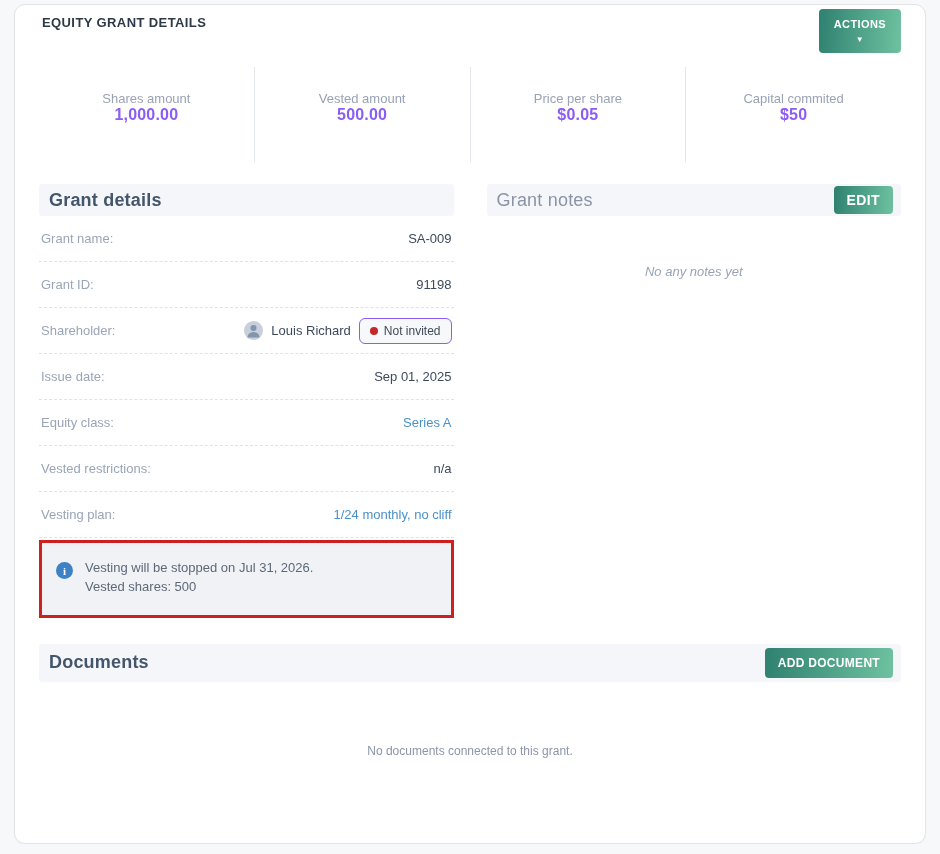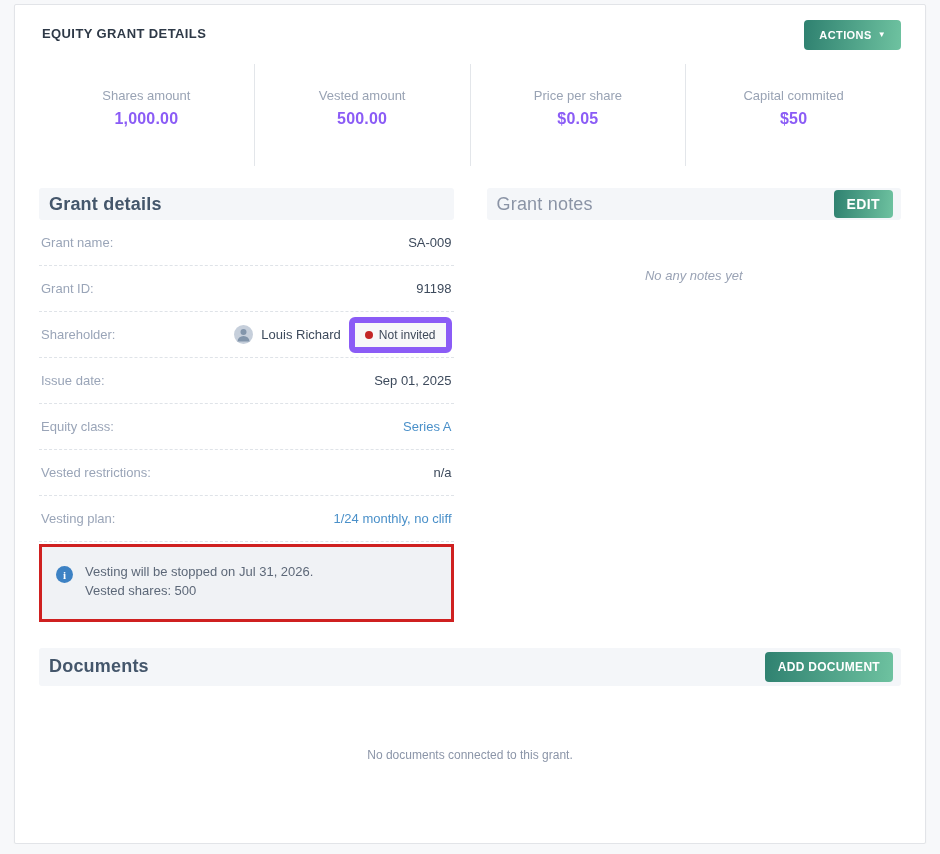--- a/index.html
+++ b/index.html
@@ -8,22 +8,22 @@
     font-family: "Liberation Sans", "DejaVu Sans", sans-serif;
     background: #f7f8fa;
     color: #3d4a5c;
   }
   .card {
     width: 912px;
     height: 840px;
     margin: 4px 0 0 14px;
     background: #ffffff;
     border: 1px solid #e2e4e8;
-    border-radius: 2px;
-    padding: 15px 24px;
+    border-radius: 11px;
+    padding: 4px 24px;
     box-shadow: 0 1px 2px rgba(0,0,0,0.03);
   }
   
   .card-header {
     display: flex;
     justify-content: space-between;
     align-items: flex-start;
     margin-bottom: 14px;
   }
   .page-title {
@@ -40,37 +40,37 @@
     border: none;
     border-radius: 4px;
     font-family: "Liberation Sans", sans-serif;
     font-weight: bold;
     letter-spacing: 0.4px;
     cursor: pointer;
     display: inline-flex;
     align-items: center;
     gap: 6px;
   }
-  .btn-actions { font-size: 11px; padding: 9px 15px; }
+  .btn-actions { font-size: 11px; padding: 9px 15px; flex-direction: column; }
   .btn-edit { font-size: 14px; padding: 6px 13px; }
   .btn-add-doc { font-size: 12px; padding: 8px 13px; letter-spacing: 0.3px; }
   .caret { font-size: 8px; line-height: 1; }
   
   .stats-row {
     display: flex;
     margin: 0 0 22px 0;
   }
   .stat-cell {
     flex: 1;
     text-align: center;
     padding: 24px 10px 38px 10px;
     border-right: 1px solid #e3e6ea;
   }
   .stat-cell:last-child { border-right: none; }
-  .stat-label { font-size: 13px; color: #99a3b4; margin-bottom: 7px; }
+  .stat-label { font-size: 13px; color: #99a3b4; margin-bottom: 0; }
   .stat-value { font-size: 16px; font-weight: bold; color: #8b5cf6; letter-spacing: 0.2px; }
   
   .main-grid {
     display: grid;
     grid-template-columns: 1fr 1fr;
     column-gap: 33px;
   }
   .section-header {
     background: #f4f6f9;
     border-radius: 3px;
@@ -104,21 +104,21 @@
     display: inline-flex;
     align-items: center;
     justify-content: center;
     overflow: hidden;
   }
   .badge {
     display: inline-flex;
     align-items: center;
     gap: 6px;
     background: #f7f8f9;
-    border: 6px solid #8b5cf6;
+    border: 1px solid #8b5cf6;
     border-radius: 6px;
     padding: 5px 10px;
     font-size: 12px;
     color: #3f4a5a;
     cursor: pointer;
   }
   .dot-red { width: 8px; height: 8px; border-radius: 50%; background: #c32727; }
   
   .info-note {
     margin-top: 2px;

